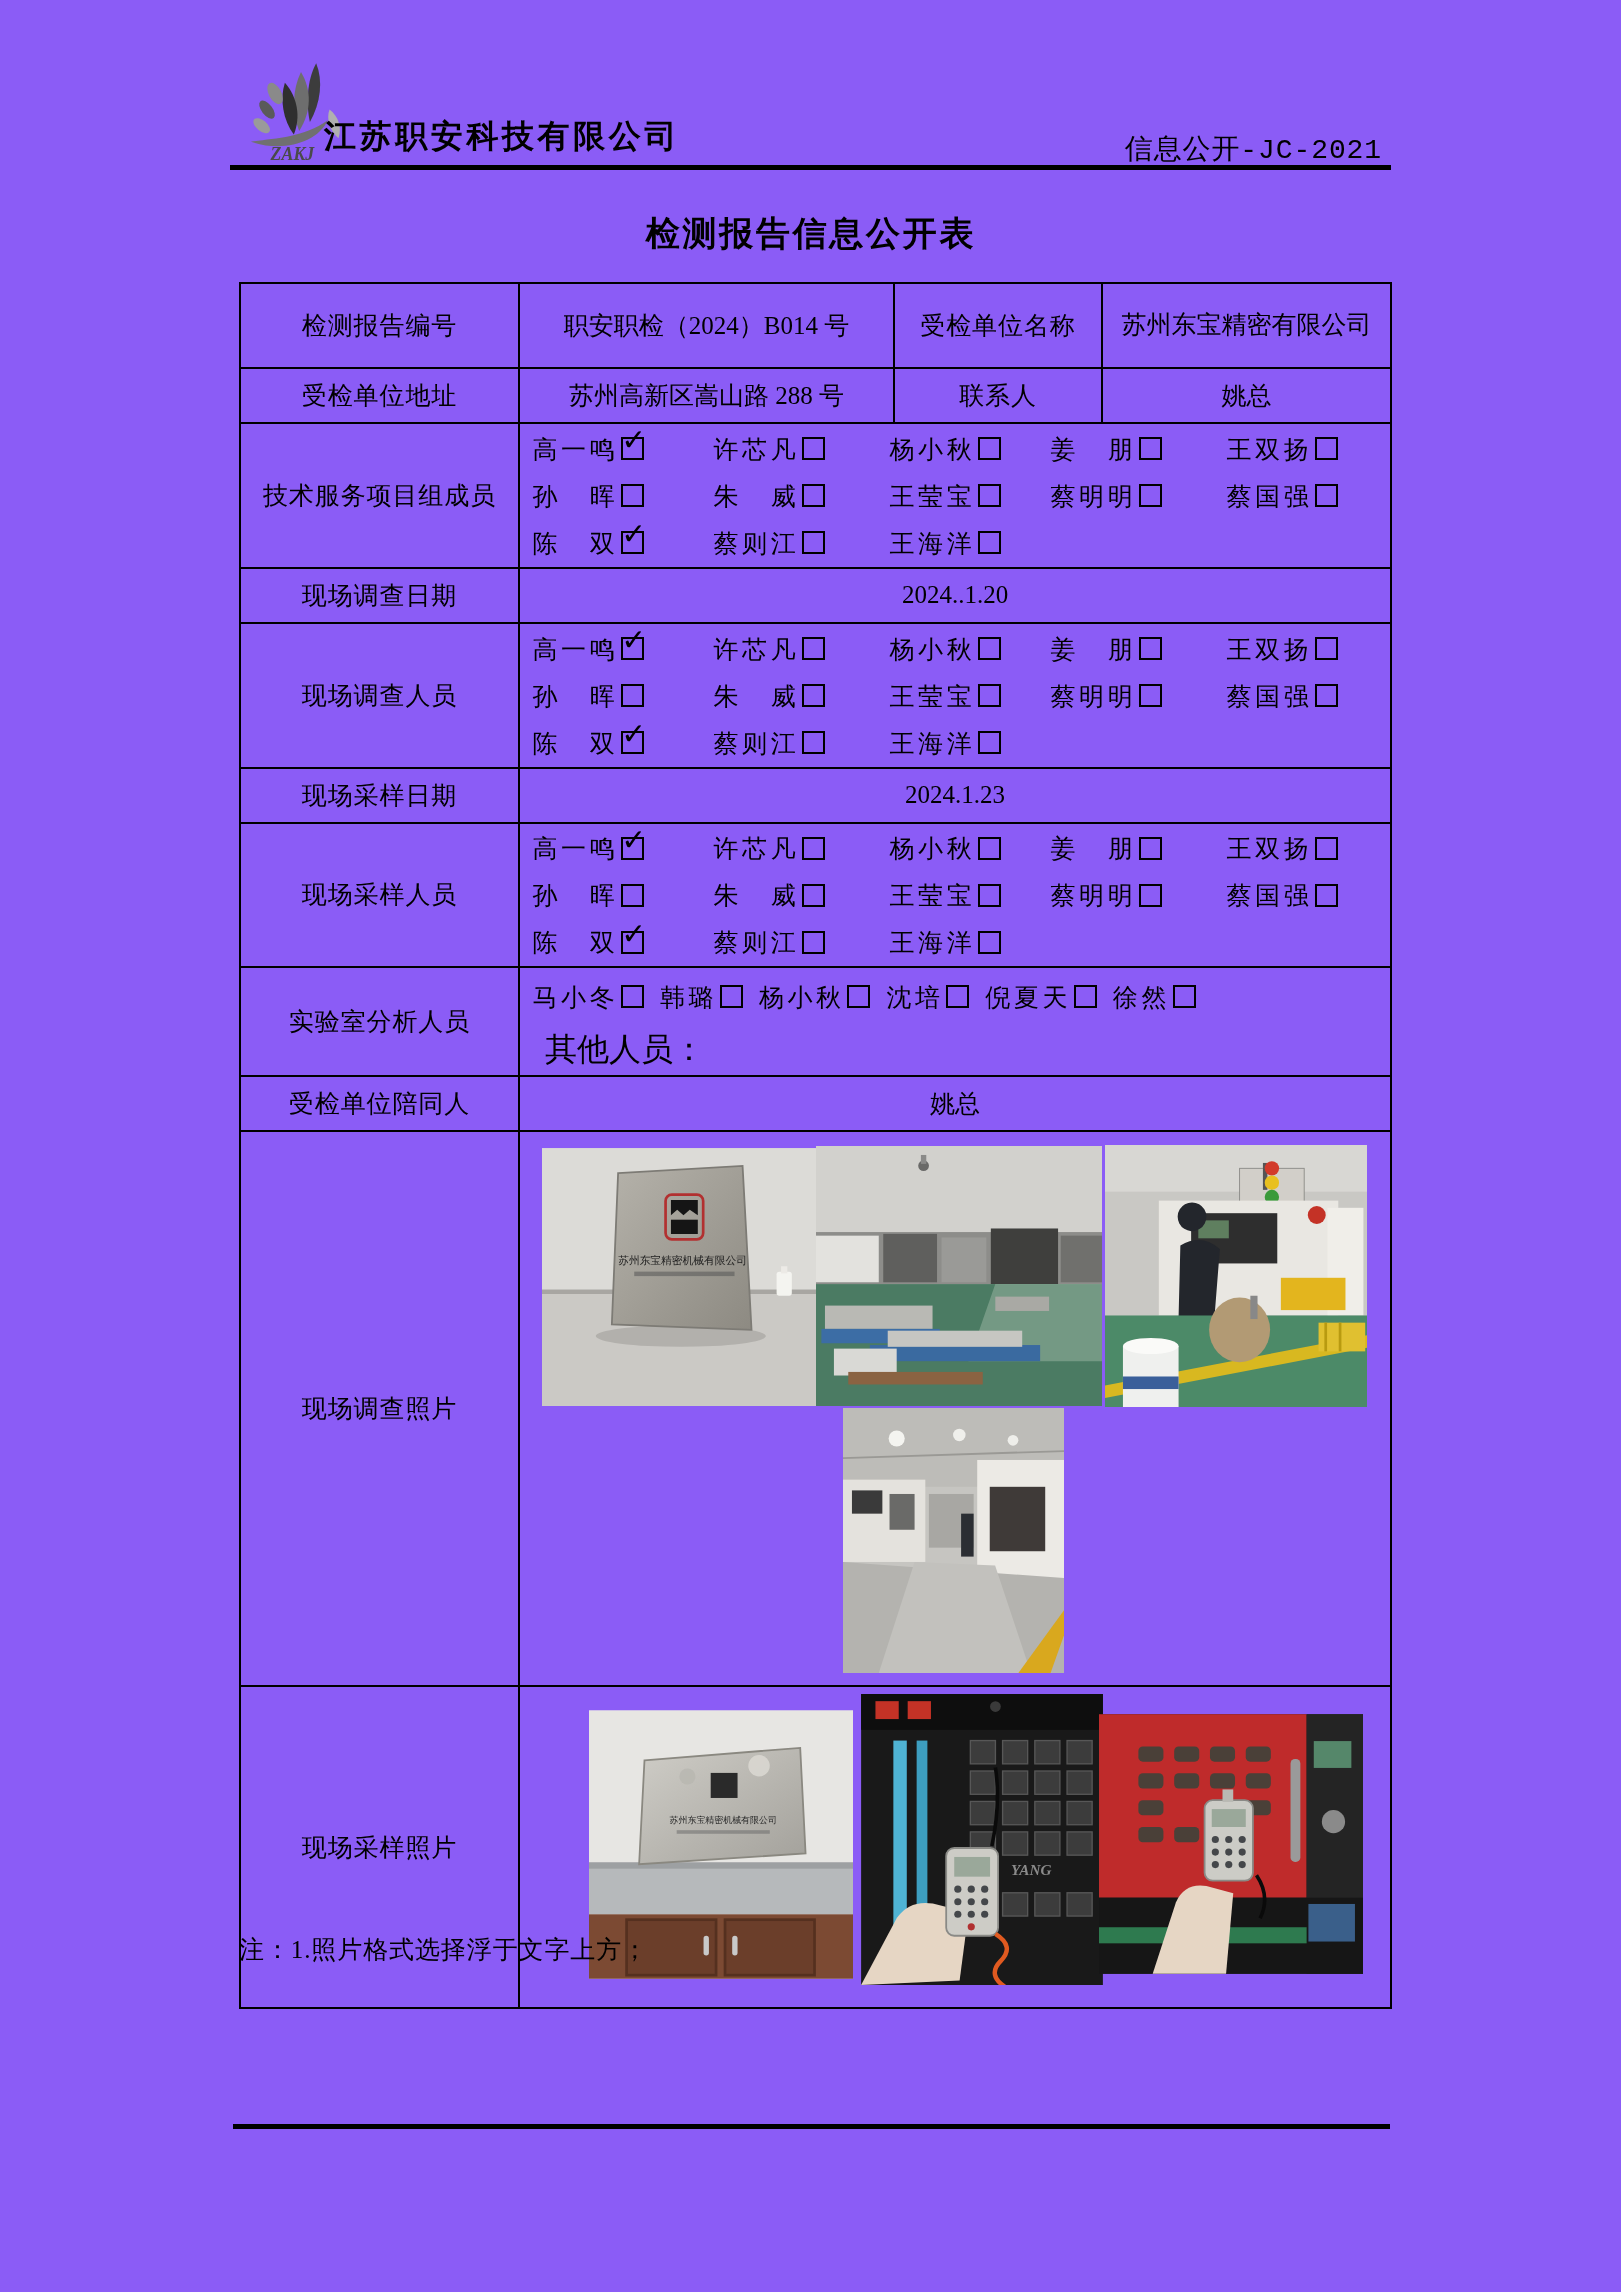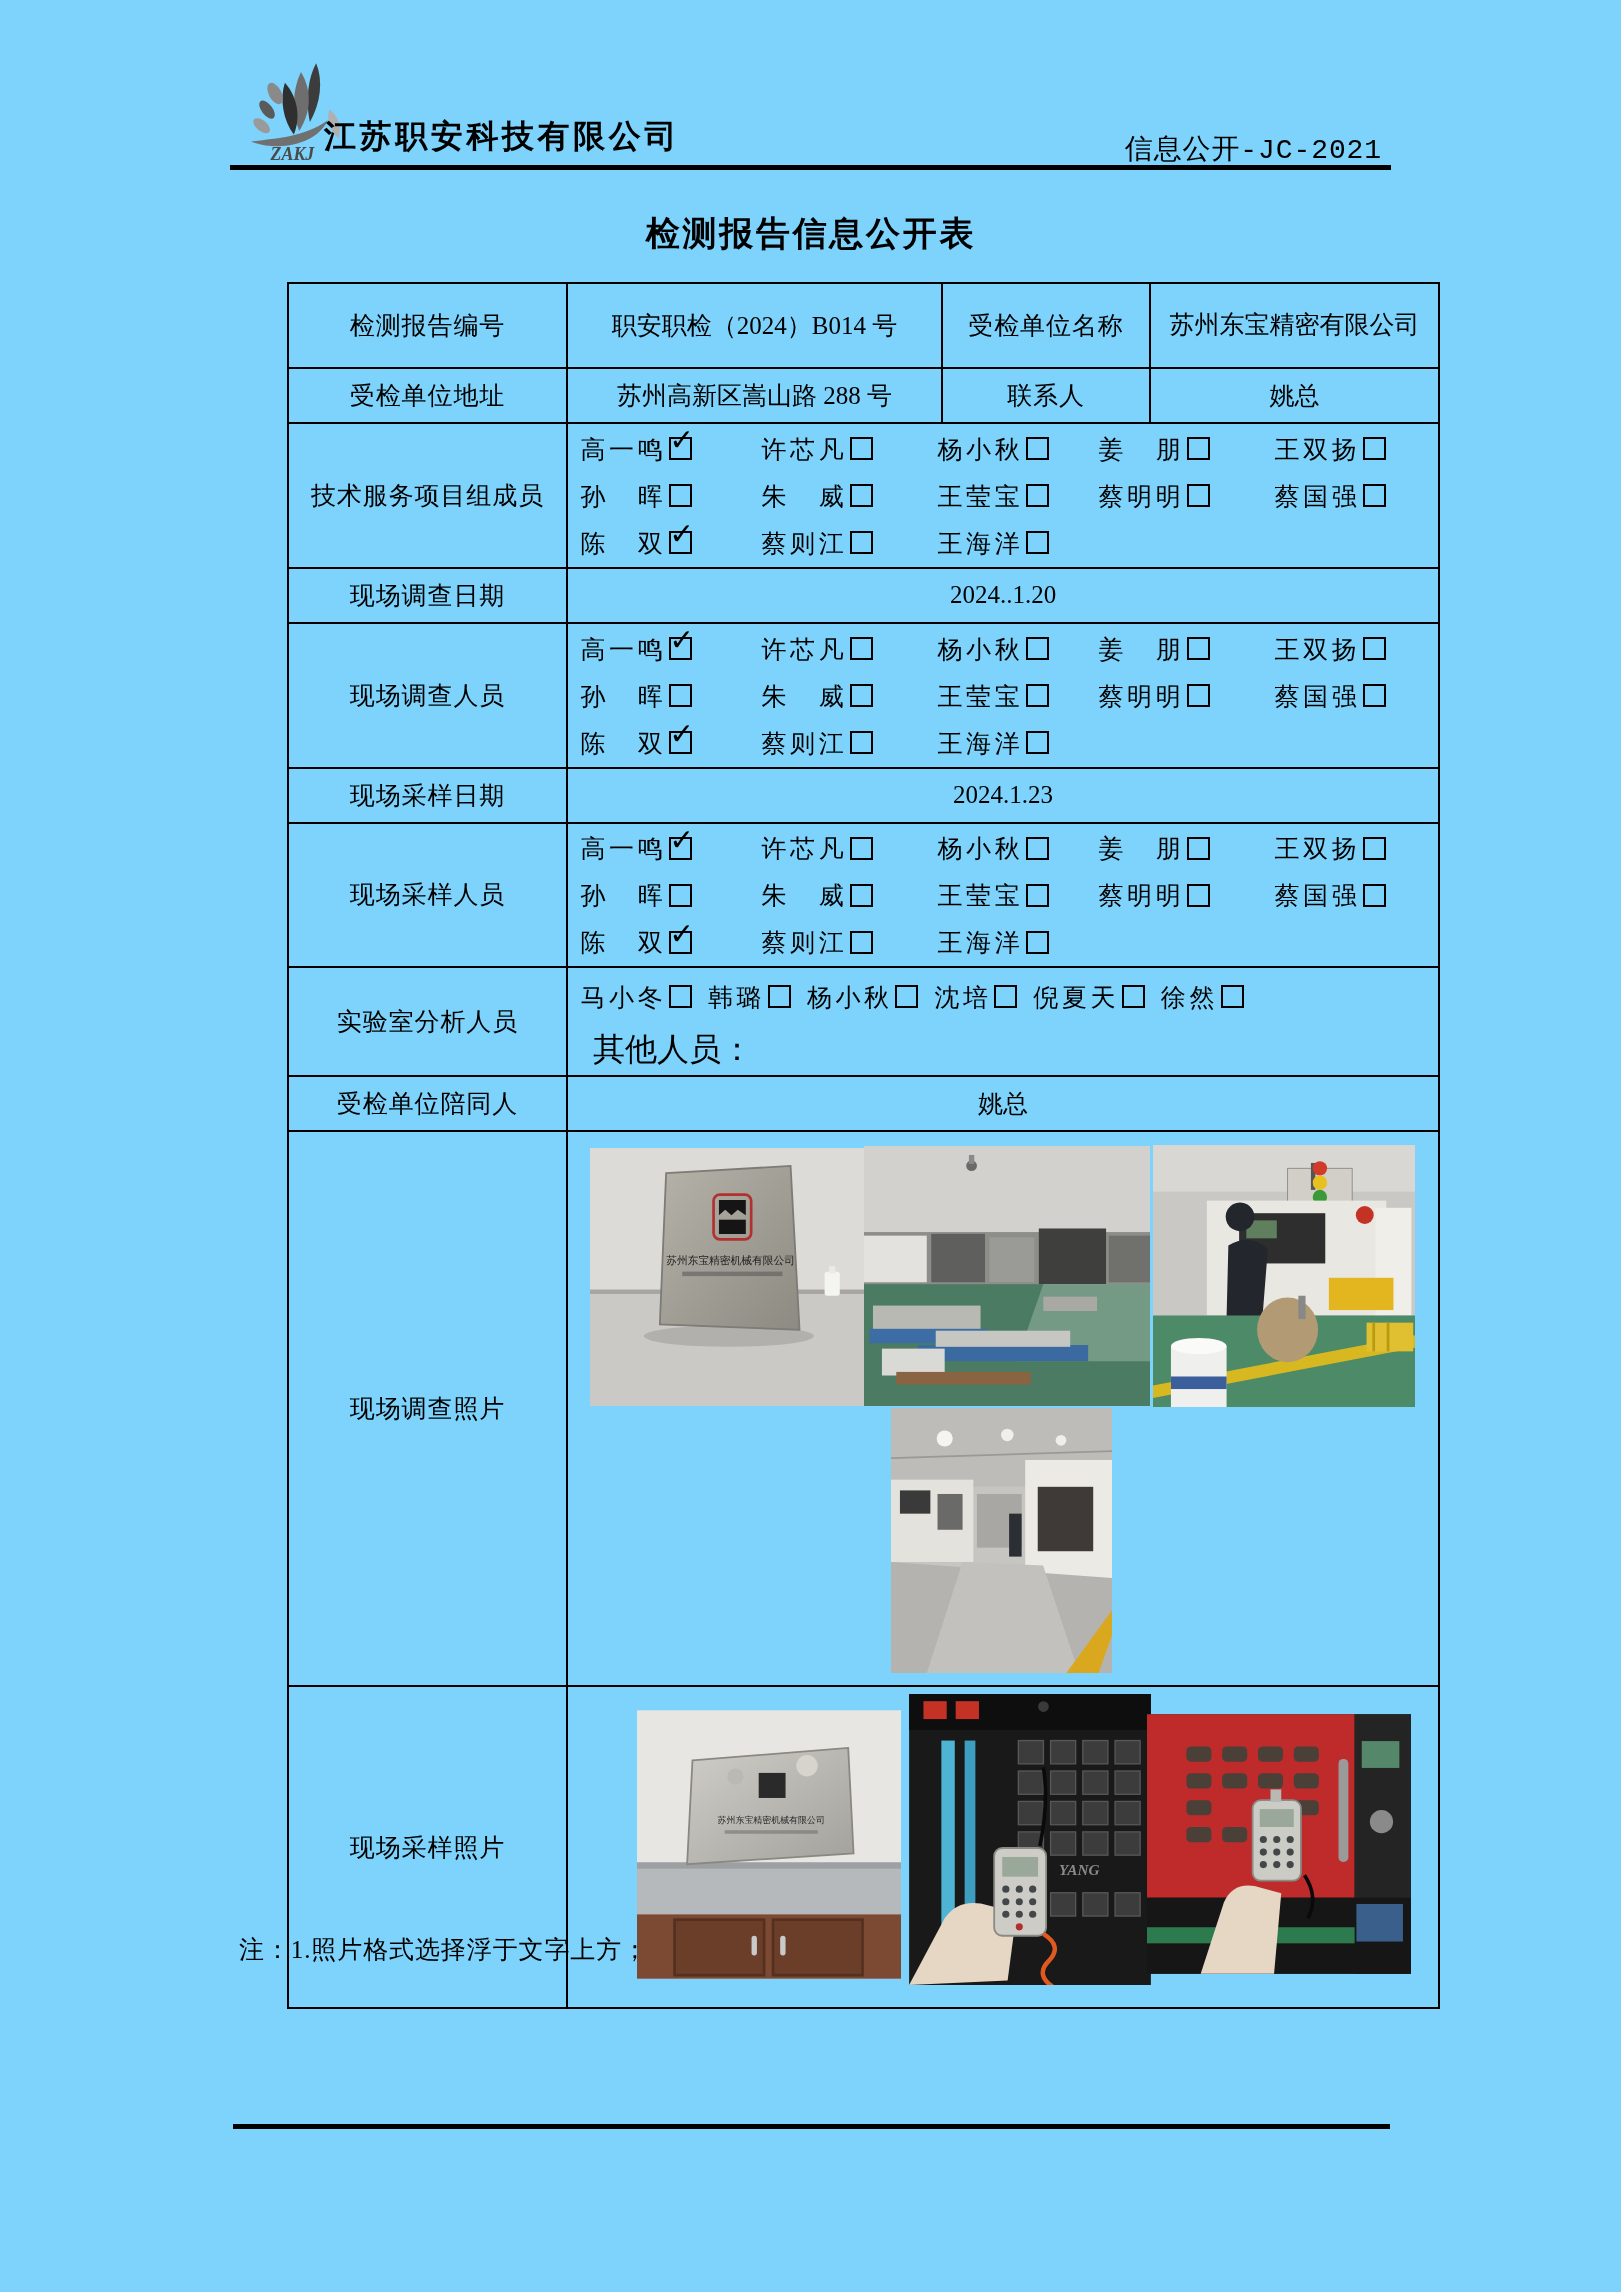--- a/index.html
+++ b/index.html
@@ -1,30 +1,30 @@
 <!DOCTYPE html>
 <html style="font-size:14.3px"><head>
 <meta charset="utf-8">
 <style>
   html,body{margin:0;padding:0;background:#888;}
-  .page{position:relative;width:1622px;height:2293px;background:#7dd3fc;margin:0 auto;
+  .page{position:relative;width:1622px;height:2293px;background:#8b5cf6;margin:0 auto;
         font-family:"Liberation Serif","DejaVu Serif",serif;color:#000;overflow:hidden;}
 
   
   .hdr-logo{position:absolute;left:231px;top:56px;width:148px;height:109px;}
   .hdr-company{position:absolute;left:324px;top:115px;font-size:32px;font-weight:bold;letter-spacing:3.6px;}
   .hdr-code{position:absolute;right:240px;top:130px;font-size:28px;letter-spacing:0.9px;font-family:Liberation Mono, monospace;}
   .hdr-rule{position:absolute;left:230px;top:165px;width:1161px;height:4.5px;background:#000;}
 
   
   .doc-title{position:absolute;left:0;top:211px;width:100%;text-align:center;
              font-size:34px;font-weight:bold;letter-spacing:2.7px;}
 
   
-  table.main{position:absolute;left:239px;top:282px;width:1152px;border-collapse:collapse;table-layout:fixed;margin-left:48px;}
+  table.main{position:absolute;left:239px;top:282px;width:1152px;border-collapse:collapse;table-layout:fixed;}
   table.main td{border:2.7px solid #000;font-size:25px;vertical-align:middle;padding:0;overflow:hidden;}
   td.lbl{text-align:center;letter-spacing:0.9px;}
   td.val{text-align:center;}
   td.wrapcell{padding:5.4px 23px;line-height:1.45;text-align:center;}
   .h95{height:85px}.h48{height:55px}.h160{height:143px}.h105{height:94px}
   .h620{height:555px}.h360{height:322px}
 
   
   .staff-grid{padding:1.8px 0 0 12.5px;}
   .staff-grid .name-line{display:grid;grid-template-columns:181px 176px 161px 176px auto;

